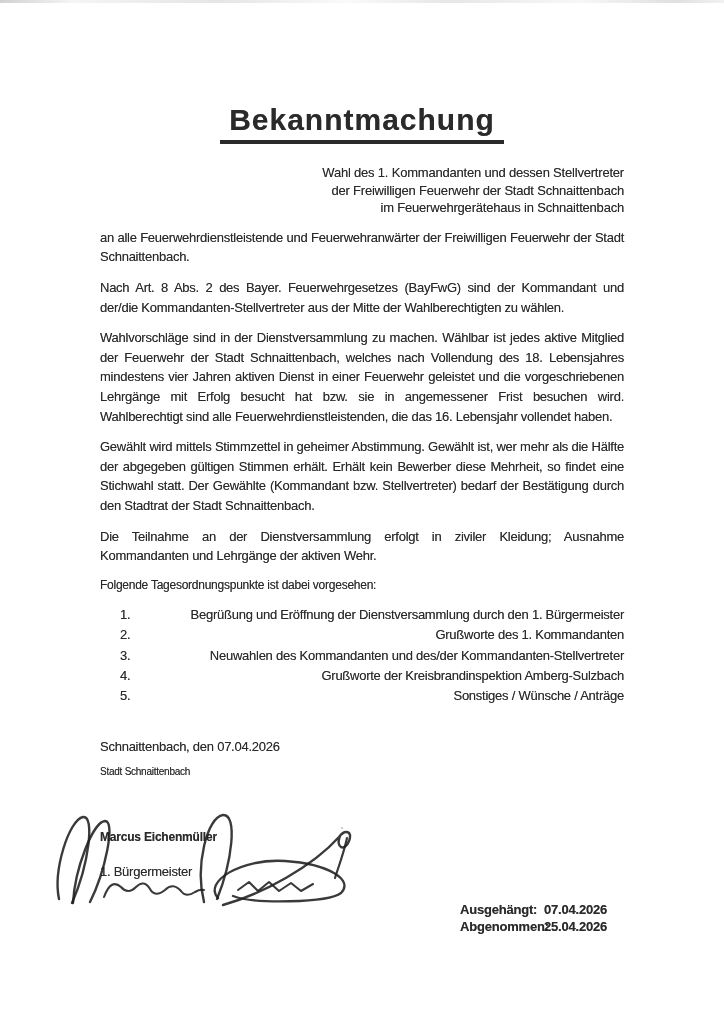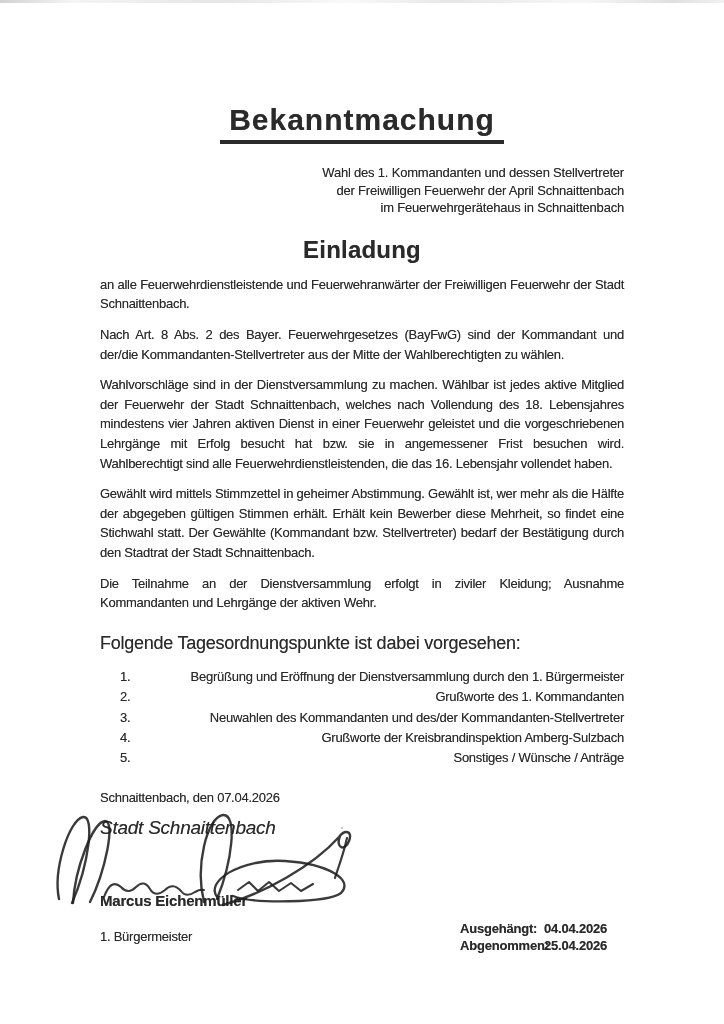--- a/index.html
+++ b/index.html
@@ -31,36 +31,36 @@
 
   .subtitle { margin-top: 20px; text-align: right; font-size: 13px; line-height: 17.5px; letter-spacing: -0.2px; }
   .subtitle .line { white-space: nowrap; }
   .subtitle .bold { font-weight: bold; }
 
   .section-heading { margin-top: 19px; text-align: center; font-size: 24px; font-weight: bold; letter-spacing: 0.2px; }
 
   .body-par { margin: 11px 0 0 0; font-size: 13px; line-height: 19.6px; letter-spacing: -0.25px; text-align: justify; }
   .body-par.first { margin-top: 11px; }
 
-  .agenda-intro { margin-top: 20px; font-size: 18px; letter-spacing: -0.25px; }
+  .agenda-intro { margin-top: 12px; font-size: 12px; letter-spacing: -0.25px; }
   .agenda { margin-top: 13px; }
   .agenda-item { display: flex; font-size: 13px; line-height: 20.4px; letter-spacing: -0.25px; }
   .agenda-item .num { width: 28px; margin-left: 20px; flex: 0 0 auto; }
   .agenda-item .txt { flex: 1 1 auto; text-align: right; }
 
-  .date-line { margin-top: 21px; font-size: 13px; letter-spacing: -0.25px; }
-  .issuer-line { margin-top: 12px; font-size: 19px; letter-spacing: -0.25px; font-style: italic; }
+  .date-line { margin-top: 32px; font-size: 13px; letter-spacing: -0.25px; }
+  .issuer-line { margin-top: 12px; font-size: 10px; letter-spacing: -0.25px; }
   .sig-spacer { height: 53px; }
-  .signer-name { font-size: 15px; font-weight: bold; letter-spacing: -0.2px; }
+  .signer-name { font-size: 12px; font-weight: bold; letter-spacing: -0.2px; }
   .signer-title { margin-top: 20px; font-size: 13px; letter-spacing: -0.25px; }
 
   .signature-svg { position: absolute; left: 52px; top: 806px; width: 306px; height: 104px; }
 
   .posting {
-    position: absolute; left: 460px; top: 921px; width: 170px;
+    position: absolute; left: 460px; top: 902px; width: 170px;
     font-size: 13px; font-weight: bold; line-height: 16.5px; letter-spacing: -0.2px;
   }
   .posting .row { display: flex; }
   .posting .lbl { width: 84px; flex: 0 0 auto; }
   .posting .val { flex: 1 1 auto; }
 
   .speck { position: absolute; background: #8a8a8a; border-radius: 50%; opacity: .6; }
 </style>
 </head>
 <body>
@@ -69,25 +69,24 @@
   <div class="scan-edge"></div>
 
   <div class="content">
 
     <div class="title-wrap">
       <div class="doc-title">Bekanntmachung</div>
     </div>
 
     <div class="subtitle">
       <div class="line">Wahl des 1. Kommandanten und dessen Stellvertreter</div>
-      <div class="line">der Freiwilligen Feuerwehr der April Schnaittenbach</div>
+      <div class="line">der Freiwilligen Feuerwehr der Stadt Schnaittenbach</div>
       <div class="line">im Feuerwehrgerätehaus in Schnaittenbach</div>
     </div>
 
-    <div class="section-heading">Einladung</div>
 
     <p class="body-par first">an alle Feuerwehrdienstleistende und Feuerwehranwärter der Freiwilligen Feuerwehr der Stadt Schnaittenbach.</p>
     <p class="body-par">Nach Art. 8 Abs. 2 des Bayer. Feuerwehrgesetzes (BayFwG) sind der Kommandant und der/die Kommandanten-Stellvertreter aus der Mitte der Wahlberechtigten zu wählen.</p>
     <p class="body-par">Wahlvorschläge sind in der Dienstversammlung zu machen. Wählbar ist jedes aktive Mitglied der Feuerwehr der Stadt Schnaittenbach, welches nach Vollendung des 18. Lebensjahres mindestens vier Jahren aktiven Dienst in einer Feuerwehr geleistet und die vorgeschriebenen Lehrgänge mit Erfolg besucht hat bzw. sie in angemessener Frist besuchen wird. Wahlberechtigt sind alle Feuerwehrdienstleistenden, die das 16. Lebensjahr vollendet haben.</p>
     <p class="body-par">Gewählt wird mittels Stimmzettel in geheimer Abstimmung. Gewählt ist, wer mehr als die Hälfte der abgegeben gültigen Stimmen erhält. Erhält kein Bewerber diese Mehrheit, so findet eine Stichwahl statt. Der Gewählte (Kommandant bzw. Stellvertreter) bedarf der Bestätigung durch den Stadtrat der Stadt Schnaittenbach.</p>
     <p class="body-par">Die Teilnahme an der Dienstversammlung erfolgt in ziviler Kleidung; Ausnahme Kommandanten und Lehrgänge der aktiven Wehr.</p>
 
     <div class="agenda-intro">Folgende Tagesordnungspunkte ist dabei vorgesehen:</div>
 
     <div class="agenda">
@@ -129,21 +128,21 @@
     <path stroke-width="2.4" d="M152,96 C143,60 155,11 171,9 C186,8 180,56 165,93"></path>
     <path stroke-width="2.3" d="M166,92 C151,76 189,52 233,55 C277,58 302,74 289,87 C276,97 201,98 181,90"></path>
     <path stroke-width="2.1" d="M186,84 L197,76 L206,85 L217,76 L227,85 L239,77 L249,85 L261,78"></path>
     <path stroke-width="2.4" d="M171,99 C211,88 261,60 287,31 C293,23 301,25 297,35 C293,46 283,42 288,30"></path>
     <path stroke-width="2.2" d="M295,32 C291,50 286,62 283,72"></path>
   </svg>
 
   <div class="posting">
     <div class="row">
       <span class="lbl">Ausgehängt:</span>
-      <span class="val">04.04.2026</span>
+      <span class="val">07.04.2026</span>
     </div>
     <div class="row">
       <span class="lbl">Abgenommen:</span>
       <span class="val">25.04.2026</span>
     </div>
   </div>
 
   <div class="speck" style="left:341px;top:827px;width:2px;height:2px;"></div>
   <div class="speck" style="left:441px;top:418px;width:2px;height:2px;"></div>
 </div>

